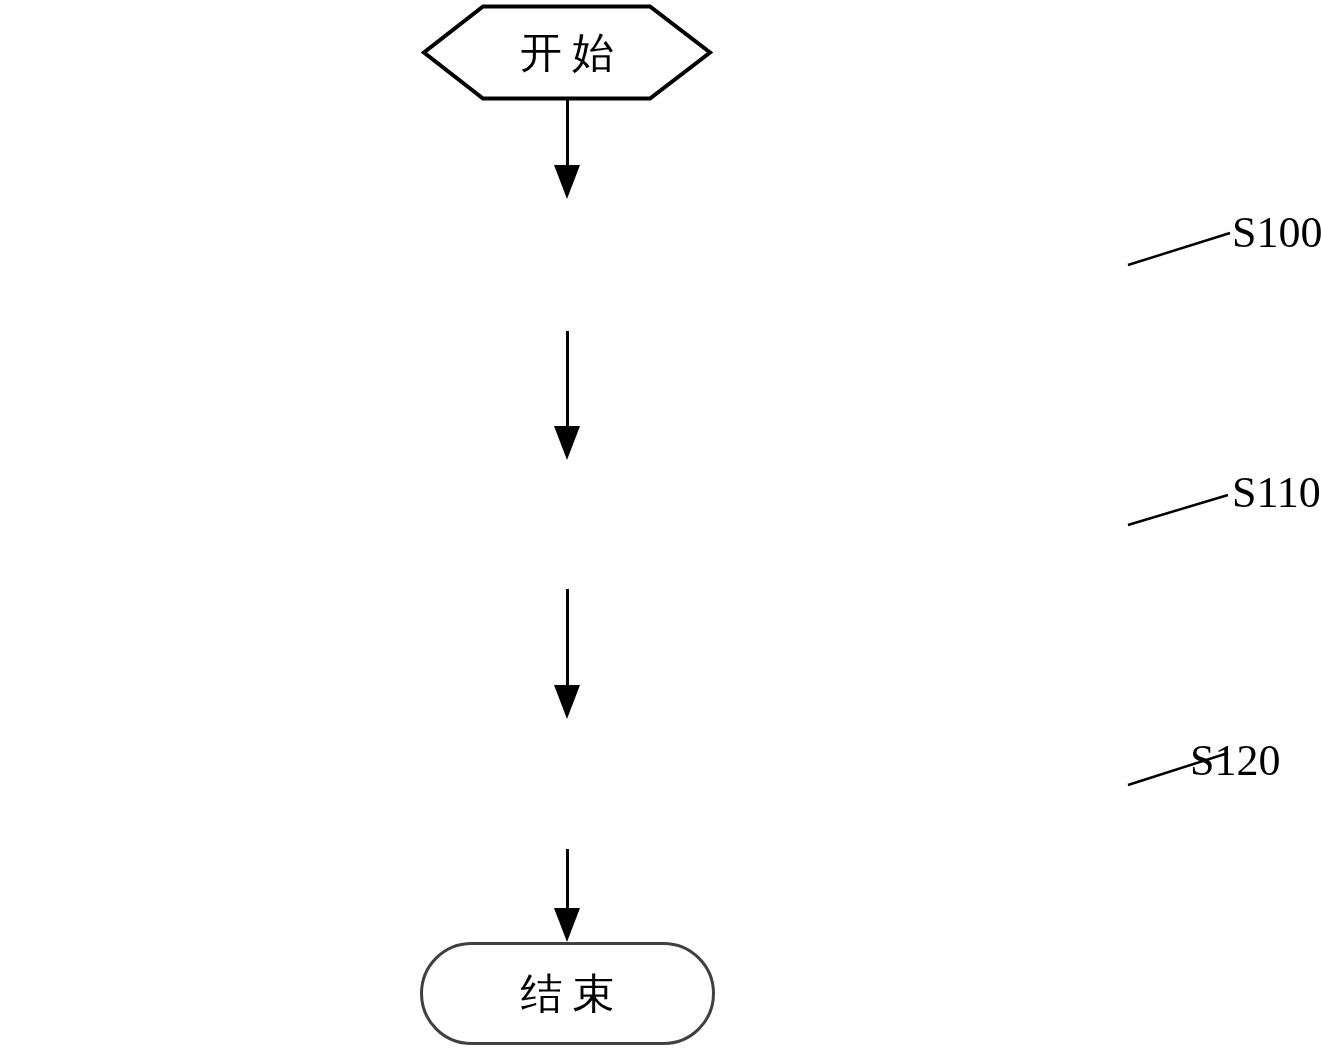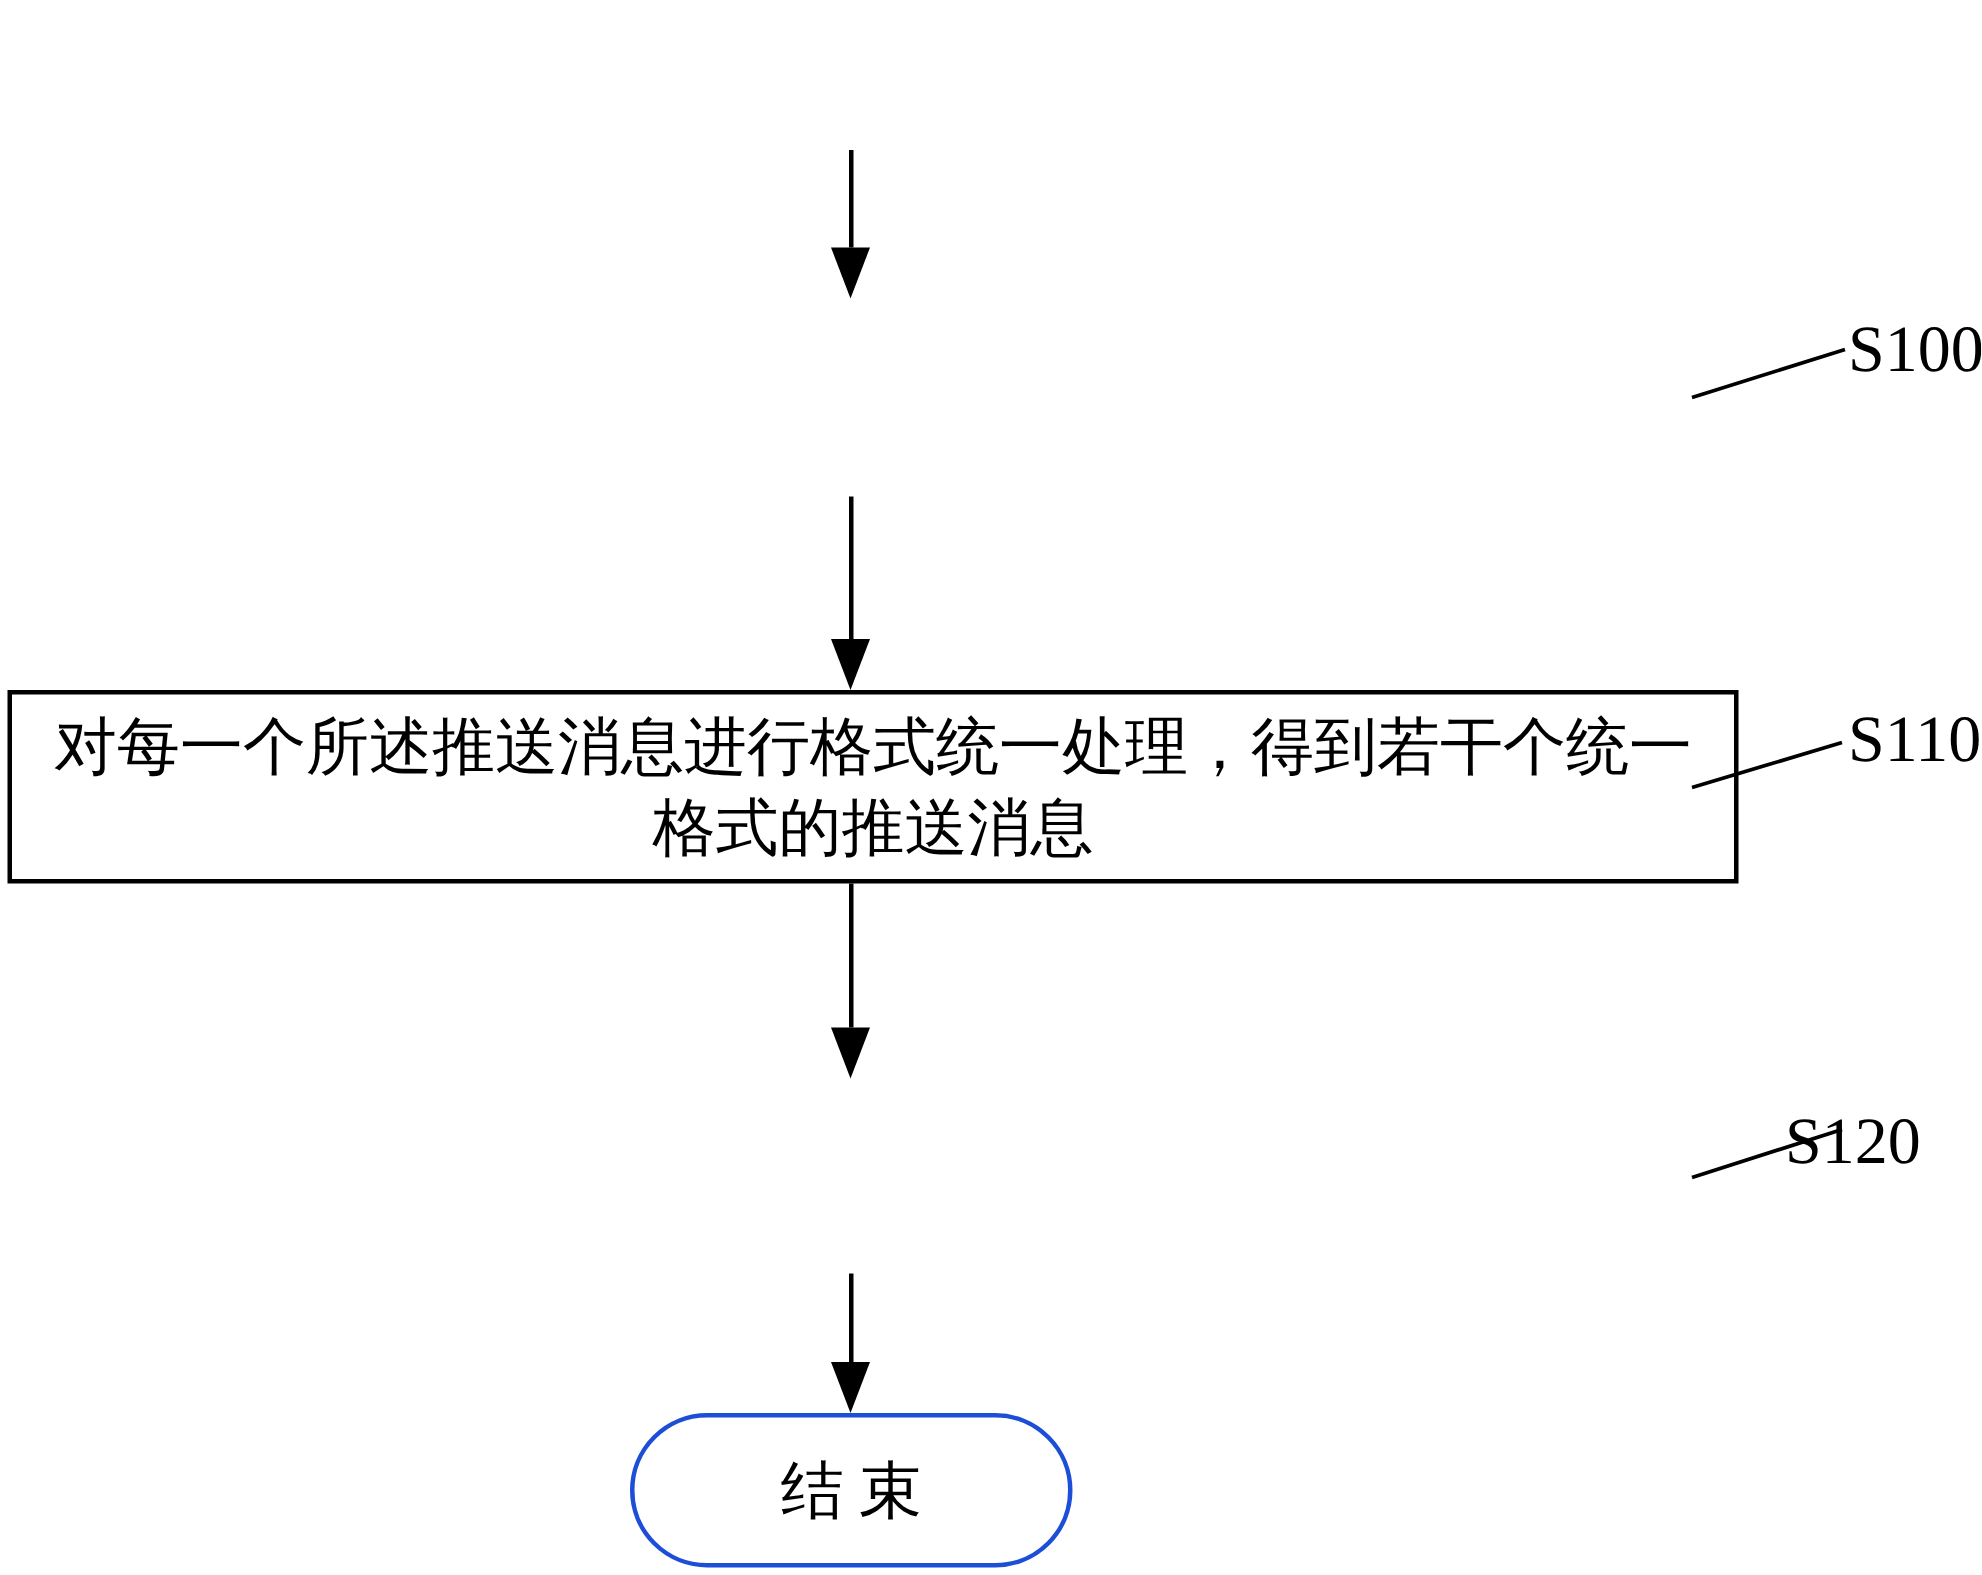--- a/index.html
+++ b/index.html
@@ -67,21 +67,21 @@
   .step-box-2 { top: 460px;  height: 123px; }
   .step-box-3 { top: 719px;  height: 124px; }
 
   
   .end-node {
     position: absolute;
     left: 420px;
     top: 942px;
     width: 289px;
     height: 97px;
-    border: 3px solid #1d4ed8;
+    border: 3px solid #404040;
     border-radius: 52px;
     display: flex;
     align-items: center;
     justify-content: center;
     font-size: 42px;
     letter-spacing: 10px;
     text-indent: 10px;
     background: #ffffff;
   }
 
@@ -130,35 +130,38 @@
     width: 1321px;
     height: 1050px;
     pointer-events: none;
   }
 </style>
 </head>
 <body>
 
 <div class="canvas">
 
+  <div class="start-node">
+    <svg viewBox="0 0 292 97">
+      <polygon points="62,2.5 229,2.5 289,48.5 229,94.5 62,94.5 3,48.5" fill="#ffffff" stroke="#000000" stroke-width="4"></polygon>
+    </svg>
+    <span class="terminal-label">开始</span>
+  </div>
 
   <div class="flow-arrow arrow-1">
     <div class="shaft"></div>
     <div class="head"></div>
   </div>
 
 
   <div class="flow-arrow arrow-2">
     <div class="shaft"></div>
     <div class="head"></div>
   </div>
 
-  <div class="step-box step-box-2">
-    <span>对每一个所述推送消息进行格式统一处理，得到若干个统一格式的推送消息</span>
-  </div>
 
   <div class="flow-arrow arrow-3">
     <div class="shaft"></div>
     <div class="head"></div>
   </div>
 
 
   <div class="flow-arrow arrow-4">
     <div class="shaft"></div>
     <div class="head"></div>

